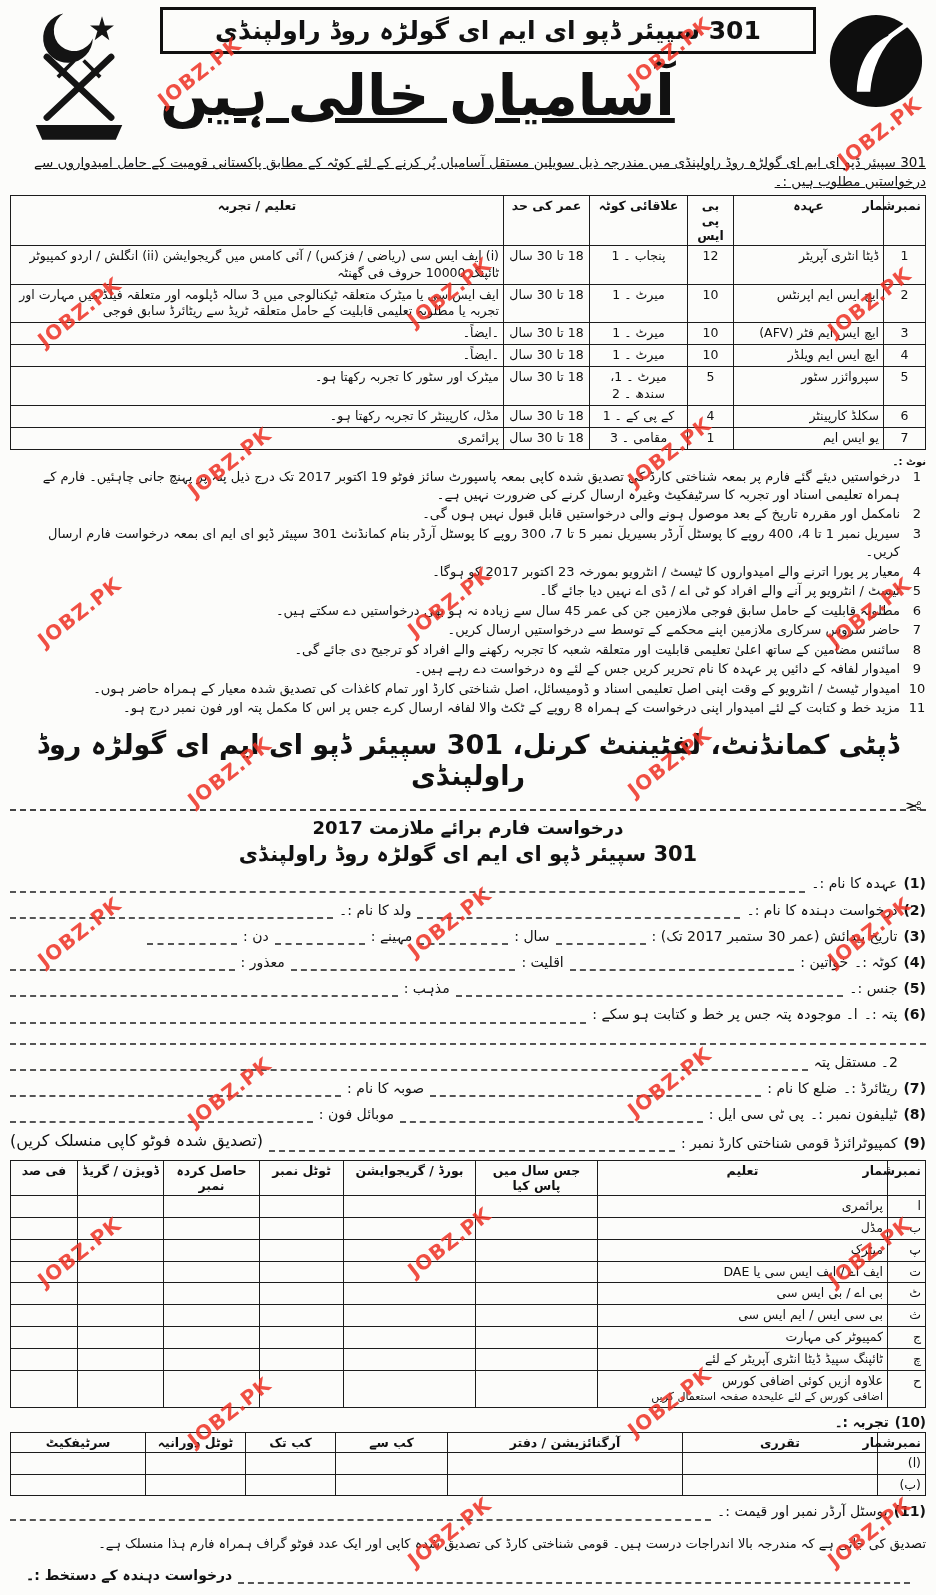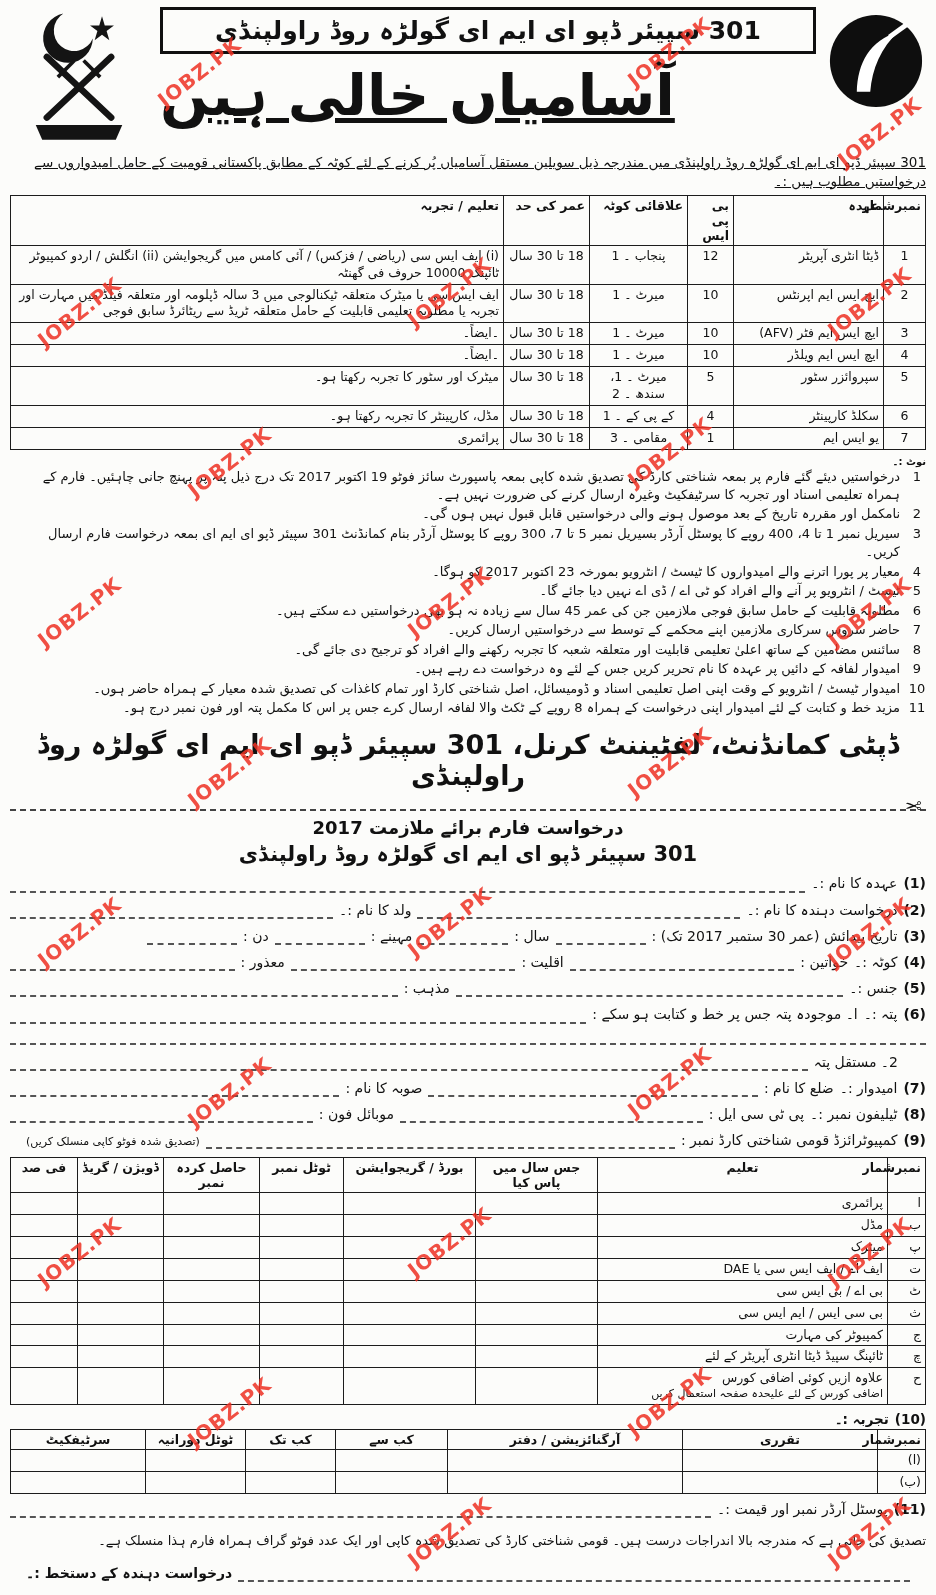--- a/index.html
+++ b/index.html
@@ -33,21 +33,21 @@
   .emblem { flex:0 0 98px; padding-top:6px; }
 
   
   .intro { direction:rtl; font-size:13.5px; margin:6px 0 4px; line-height:1.4;text-decoration:underline; }
 
   
   table { border-collapse:collapse; width:100%; table-layout:fixed; }
   th,td { border:1px solid #1c1c1c; padding:2px 4px; vertical-align:top; }
   th { font-size:12.5px; font-weight:bold; text-align:center; }
   td { font-size:12.5px; line-height:1.35; }
-  .vtable td.center, .vtable th { text-align:right; }
+  .vtable td.center, .vtable th { text-align:center; }
   .vtable td { text-align:right; }
   .vtable td.center { text-align:center; }
 
   
   .notes { direction:rtl; margin-top:6px; }
   .note-label { font-weight:bold; font-size:10px; }
   .note-row { display:flex; gap:8px; font-size:13px; line-height:1.42; margin:1px 0; }
   .note-no { flex:0 0 18px; text-align:center; }
   .note-text { flex:1; }
 
@@ -63,21 +63,21 @@
 
   
   .form-title { direction:rtl; text-align:center; font-weight:bold; font-size:18px; margin-top:6px; }
   .form-subtitle { direction:rtl; text-align:center; font-weight:bold; font-size:21px; margin:4px 0 8px; }
   .f-row { display:flex; direction:rtl; align-items:flex-end; gap:6px; font-size:14px; margin:8px 0; line-height:1.3; }
   .f-no { font-weight:bold; flex:0 0 auto; }
   .f-label { flex:0 0 auto; }
   .lead { flex:1 1 40px; border-bottom:2px dashed #555; height:13px; min-width:30px; }
   .lead.sm { flex:0 1 90px; }
   .full-lead { border-bottom:2px dashed #555; height:13px; margin:8px 0; }
-  .paren-note { font-size:11px; flex:0 0 auto;margin-left:16px; }
+  .paren-note { font-size:16px; flex:0 0 auto; }
 
   
   .etable td { height:21px; }
   .etable .edu-note { font-size:11px; }
   .exp-caption { direction:rtl; display:flex; gap:6px; font-weight:bold; font-size:13.5px; margin-top:6px; }
   .closing { margin-top:4px; }
   .certify { direction:rtl; font-size:13px; margin:14px 0; line-height:1.35; }
 </style>
 </head>
 <body>
@@ -326,21 +326,21 @@
         <span class="f-label">ا۔ موجودہ پتہ جس پر خط و کتابت ہو سکے :</span>
         <span class="lead"></span>
       </div>
       <div class="full-lead"></div>
       <div class="f-row">
         <span class="f-label" style="margin-right:28px">2۔ مستقل پتہ</span>
         <span class="lead"></span>
       </div>
       <div class="f-row">
         <span class="f-no">(7)</span>
-        <span class="f-label">امیدوار :۔</span>
+        <span class="f-label">ریٹائرڈ :۔</span>
         <span class="f-label">ضلع کا نام :</span>
         <span class="lead"></span>
         <span class="f-label">صوبہ کا نام :</span>
         <span class="lead"></span>
       </div>
       <div class="f-row">
         <span class="f-no">(8)</span>
         <span class="f-label">ٹیلیفون نمبر :۔</span>
         <span class="f-label">پی ٹی سی ایل :</span>
         <span class="lead"></span>

